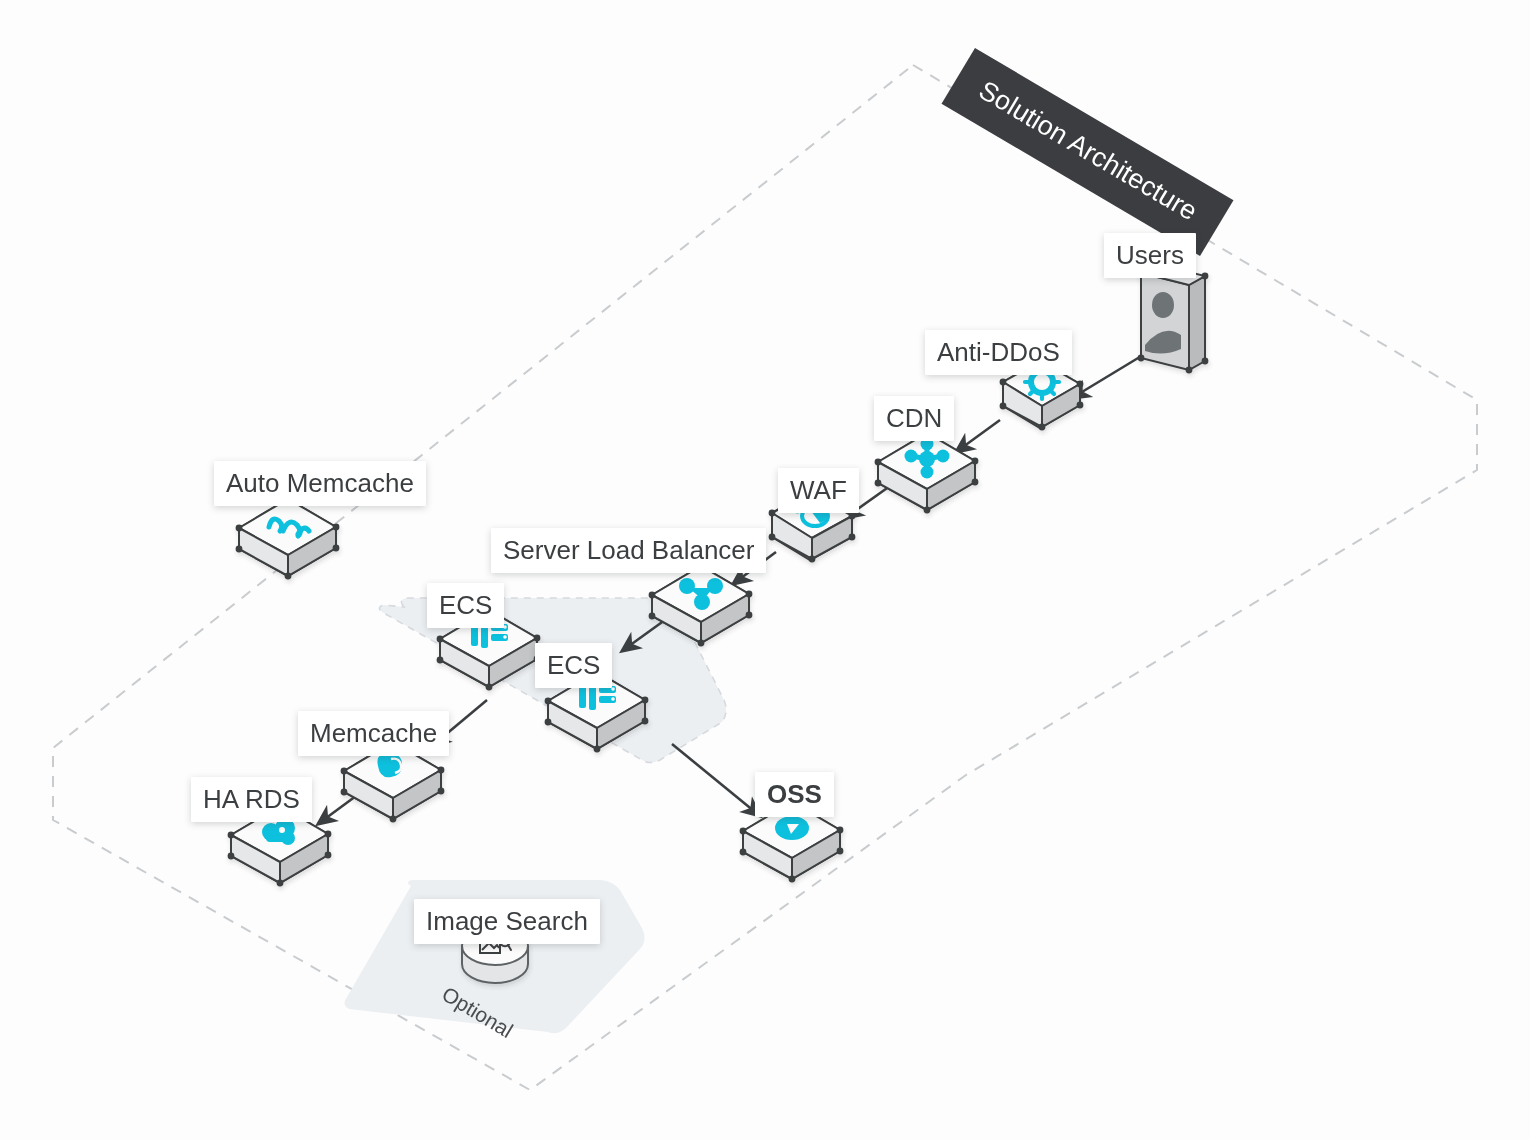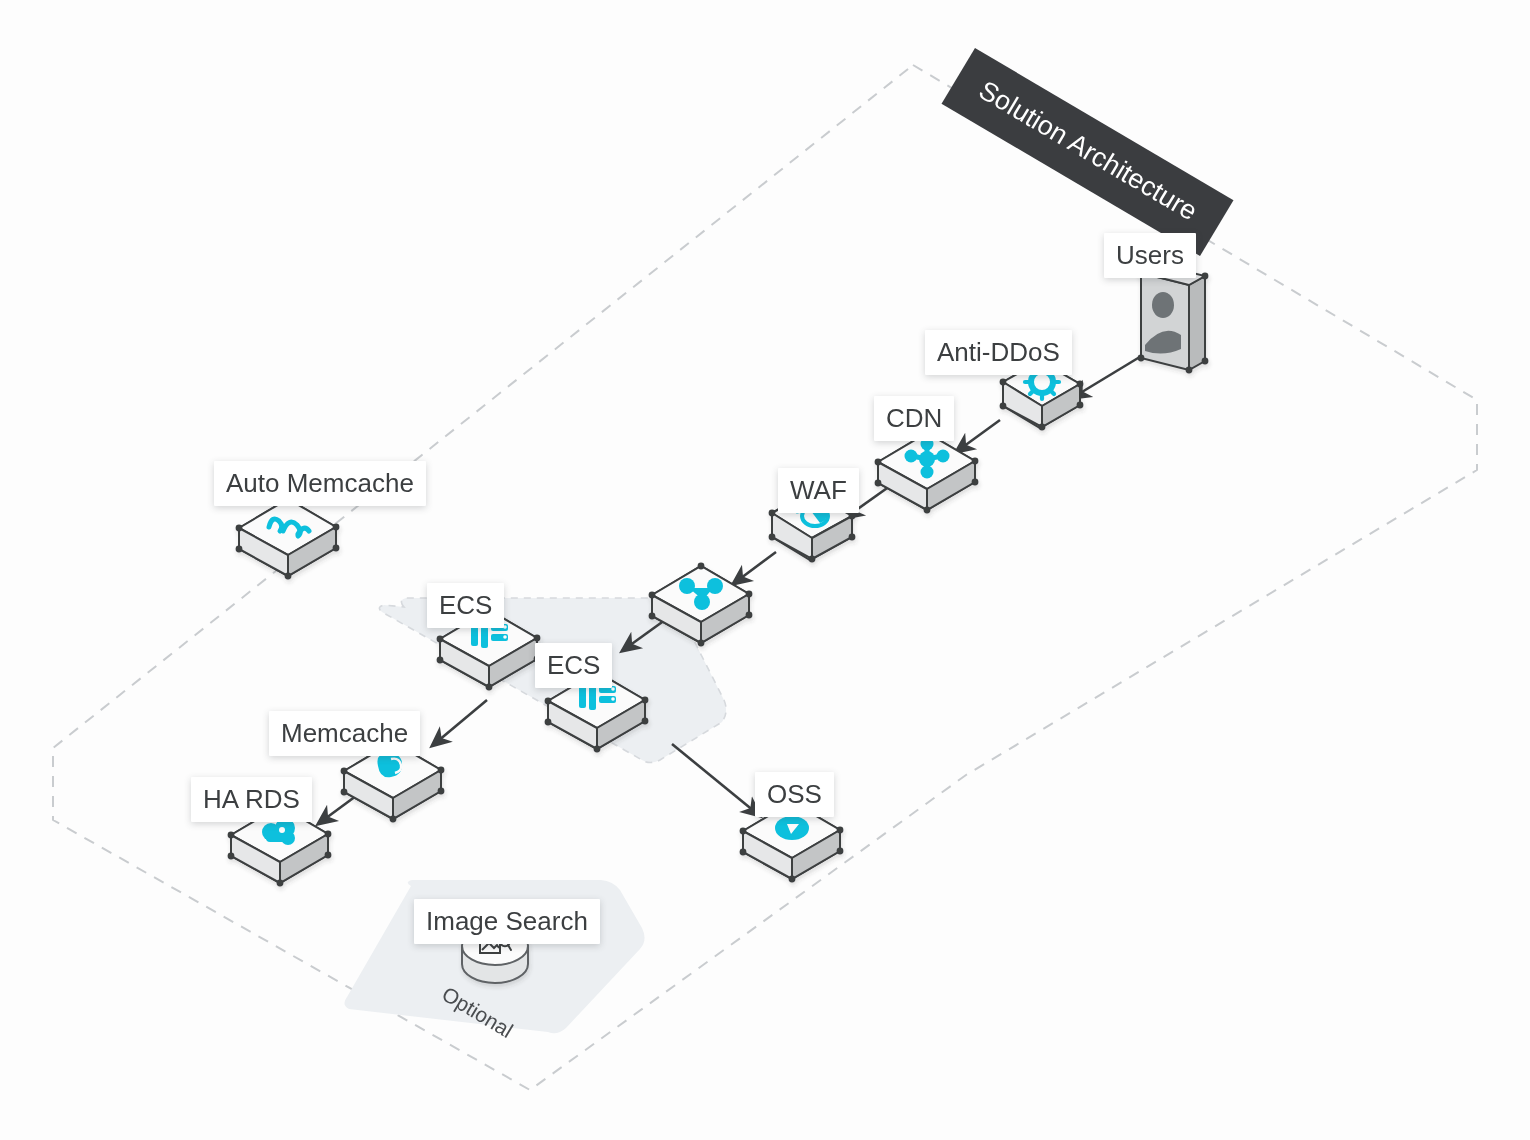--- a/index.html
+++ b/index.html
@@ -318,25 +318,26 @@
   </svg>
 
   <div class="title-banner" style="left:975px;top:48px;transform:rotate(30.5deg) skewX(-0.5deg);">
     <span>Solution Architecture</span>
   </div>
 
   <div class="lbl" style="left:1104px;top:233px;"><span>Users</span></div>
   <div class="lbl" style="left:925px;top:330px;"><span>Anti-DDoS</span></div>
   <div class="lbl" style="left:874px;top:396px;"><span>CDN</span></div>
   <div class="lbl" style="left:778px;top:468px;"><span>WAF</span></div>
+  <div class="lbl" style="left:491px;top:528px;"><span>Server Load Balancer</span></div>
   <div class="lbl" style="left:427px;top:583px;"><span>ECS</span></div>
   <div class="lbl" style="left:535px;top:643px;"><span>ECS</span></div>
   <div class="lbl" style="left:214px;top:461px;"><span>Auto Memcache</span></div>
-  <div class="lbl" style="left:269px;top:711px;"><span>Memcache</span></div>
+  <div class="lbl" style="left:298px;top:711px;"><span>Memcache</span></div>
   <div class="lbl" style="left:191px;top:777px;text-align:center;"><span>HA RDS</span></div>
-  <div class="lbl" style="left:755px;top:772px;"><span>OSS</span></div>
+  <div class="lbl" style="left:755px;top:772px;font-weight:bold;"><span>OSS</span></div>
   <div class="lbl" style="left:414px;top:899px;text-align:right;"><span>Image Search</span></div>
 
   <div class="opt-word" style="left:450px;top:982px;transform:rotate(31deg);">
     <span>Optional</span>
   </div>
 
 </div>
 
 </body></html>

